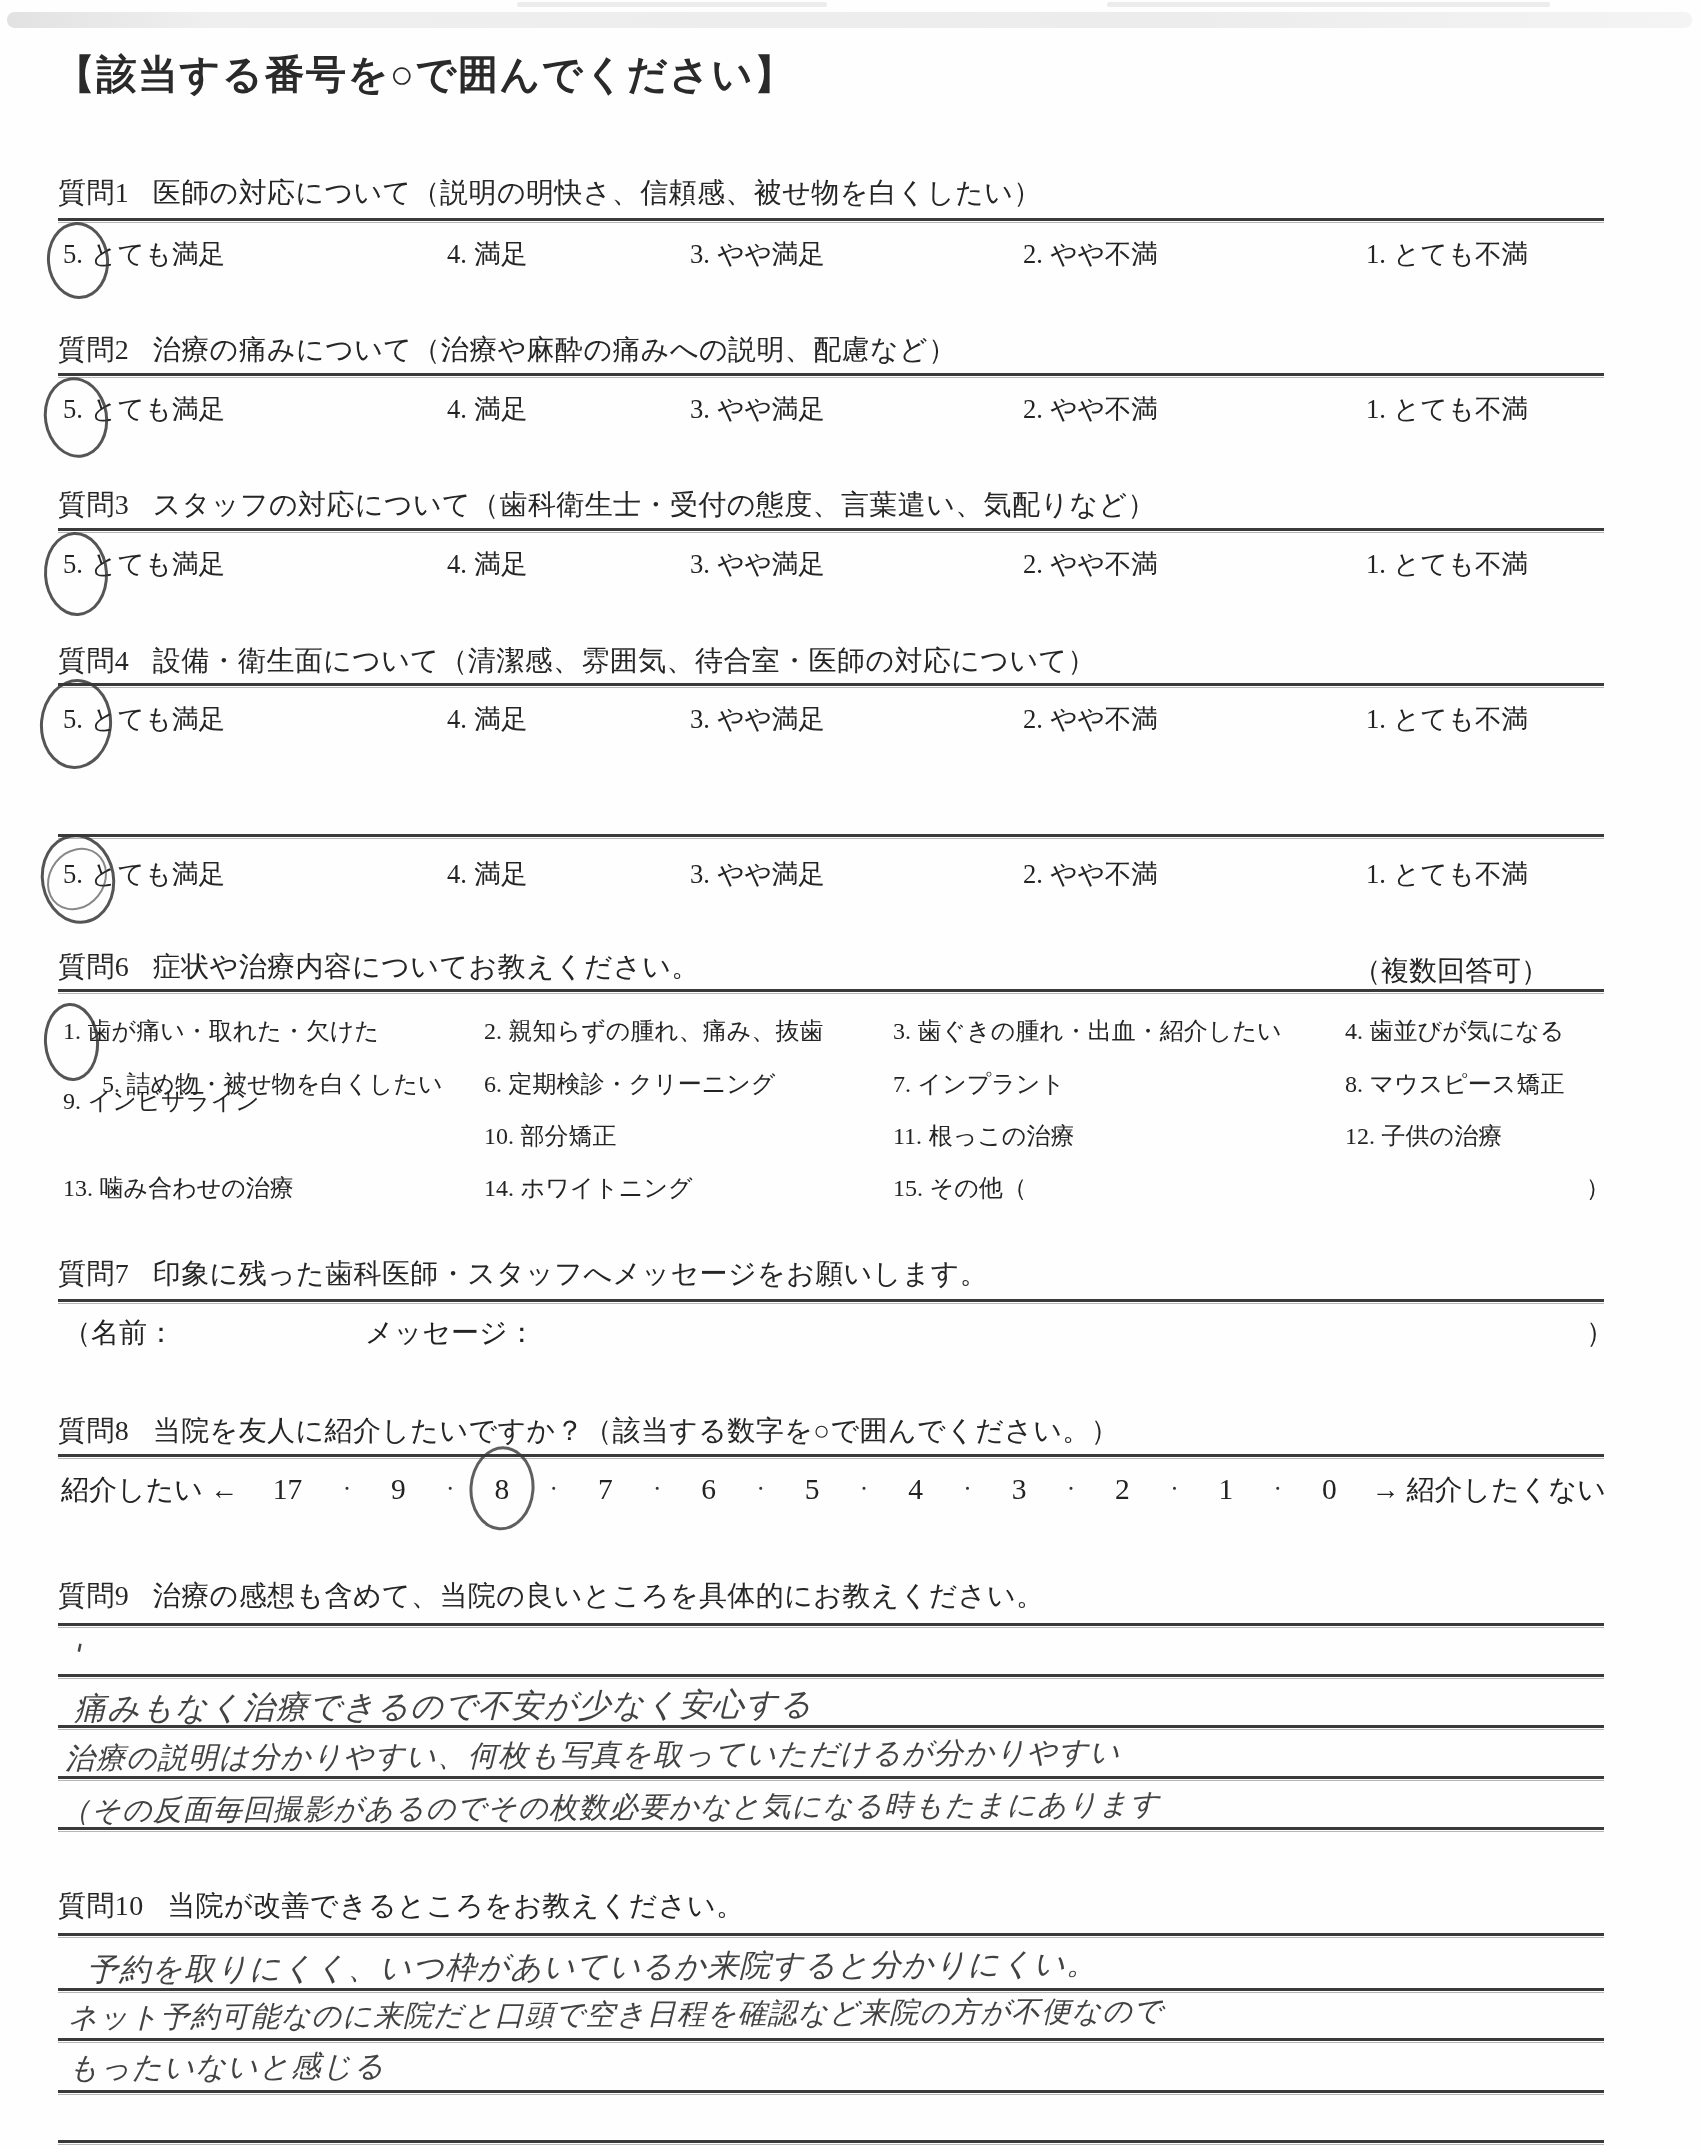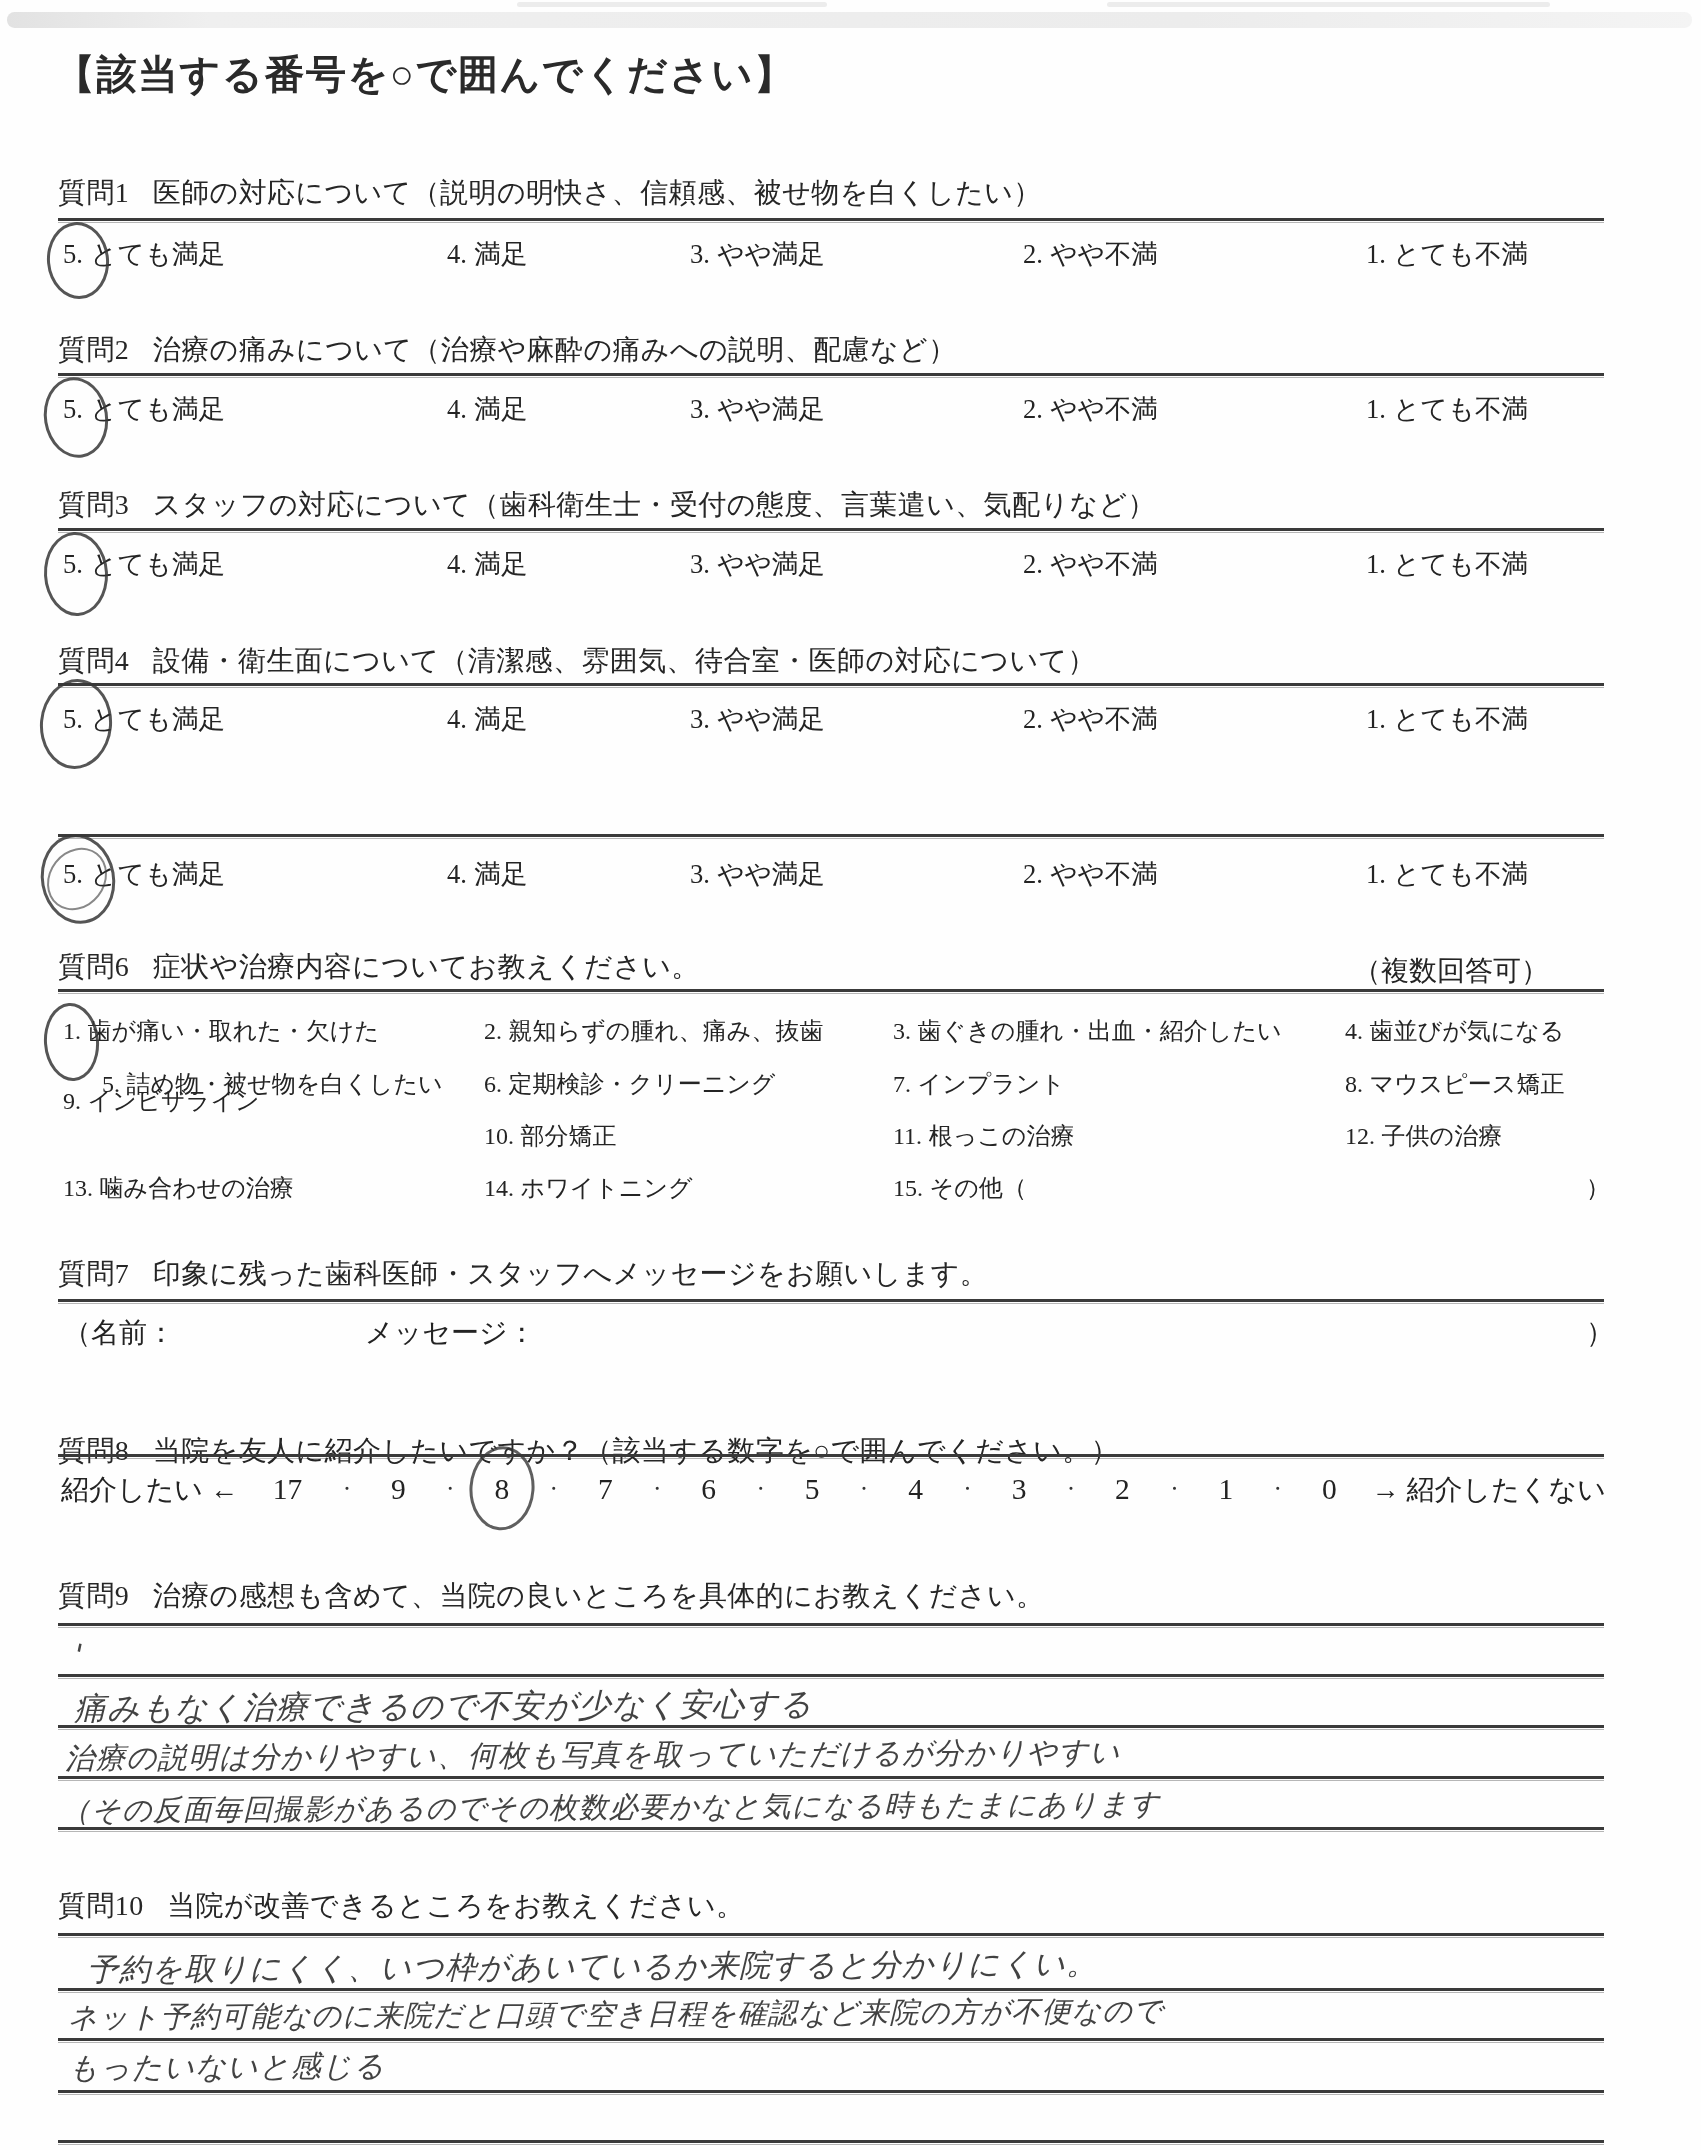--- a/index.html
+++ b/index.html
@@ -152,21 +152,21 @@
   </div>
 
   <div class="qhead" style="top:1255px;">
     <span class="qnum">質問7</span><span>印象に残った歯科医師・スタッフへメッセージをお願いします。</span>
   </div>
   <div class="rule" style="top:1299px;"></div>
   <span class="q7field" style="left:63px;top:1314px;">（名前：</span>
   <span class="q7field" style="left:365px;top:1314px;">メッセージ：</span>
   <span class="q7field" style="left:1586px;top:1314px;">）</span>
 
-  <div class="qhead" style="top:1412px;margin-top:20px;">
+  <div class="qhead" style="top:1412px;">
     <span class="qnum">質問8</span><span>当院を友人に紹介したいですか？（該当する数字を○で囲んでください。）</span>
   </div>
   <div class="rule" style="top:1454px;"></div>
   <div class="q8row">
     <span><span>紹介したい</span>&nbsp;<span>←</span></span>
     <span class="num">17</span>
     <span class="dot">・</span>
     <span class="num">9</span>
     <span class="dot">・</span>
     <span class="num q8-8wrap"><span>8</span><span class="q8-circle"></span></span>

